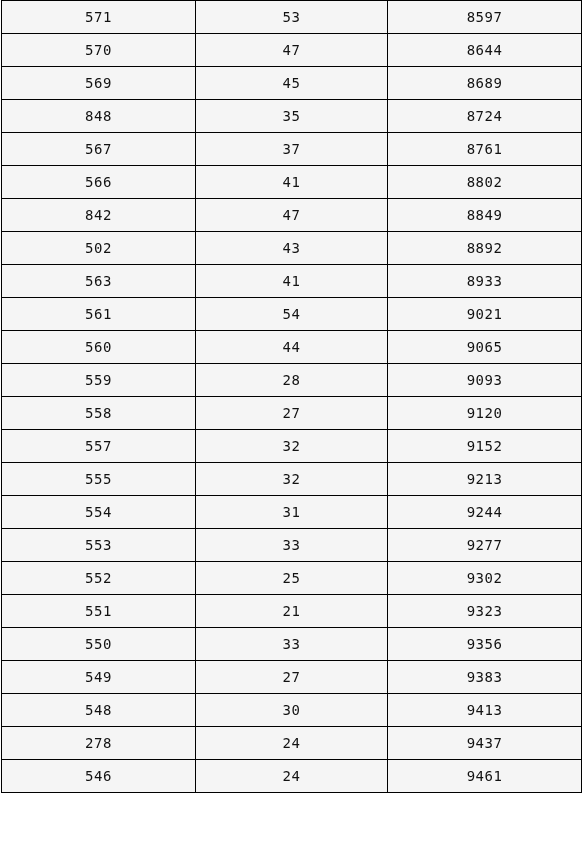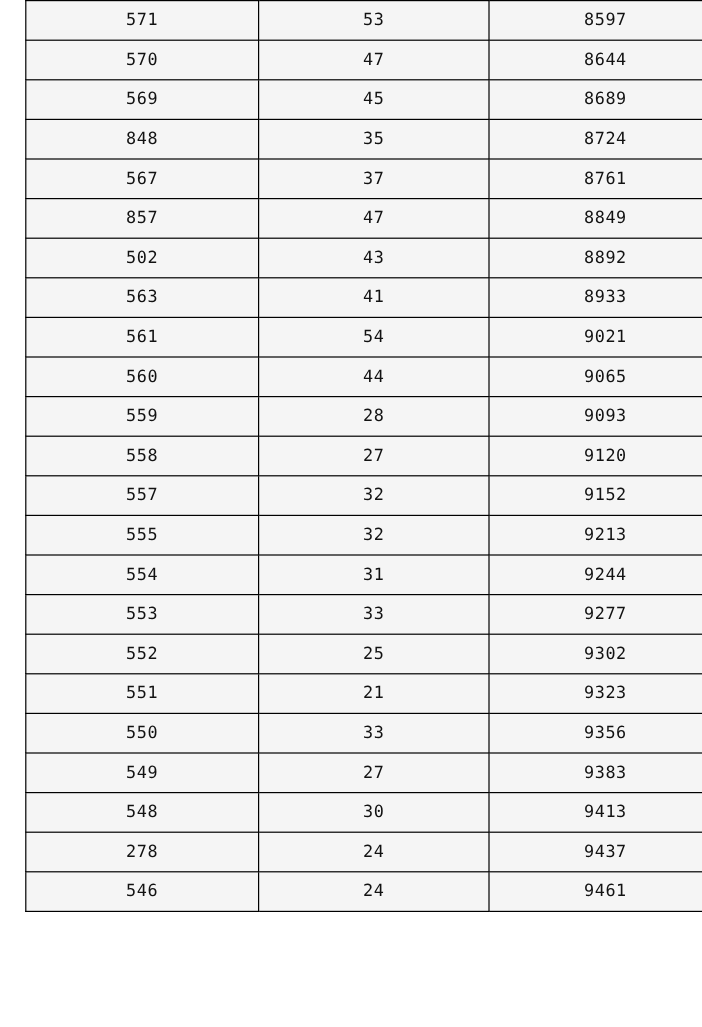--- a/index.html
+++ b/index.html
@@ -12,21 +12,20 @@
     width: 585px;
     height: 856px;
     overflow: hidden;
     font-family: "DejaVu Sans Mono", "Liberation Mono", monospace;
   }
   .table-wrap {
     width: 585px;
     height: 856px;
     overflow: hidden;
     box-sizing: border-box;
-    padding-left: 20px;
   }
   table.score-table {
     border-collapse: collapse;
     table-layout: fixed;
     width: 581px;
     margin: 0 0 0 1px;
     background: #f5f5f5;
   }
   table.score-table col.c-score { width: 194px; }
   table.score-table col.c-count { width: 192px; }
@@ -77,21 +76,26 @@
           <td>848</td>
           <td>35</td>
           <td>8724</td>
         </tr>
         <tr>
           <td>567</td>
           <td>37</td>
           <td>8761</td>
         </tr>
         <tr>
-          <td>857</td>
+          <td>566</td>
+          <td>41</td>
+          <td>8802</td>
+        </tr>
+        <tr>
+          <td>842</td>
           <td>47</td>
           <td>8849</td>
         </tr>
         <tr>
           <td>502</td>
           <td>43</td>
           <td>8892</td>
         </tr>
         <tr>
           <td>563</td>

